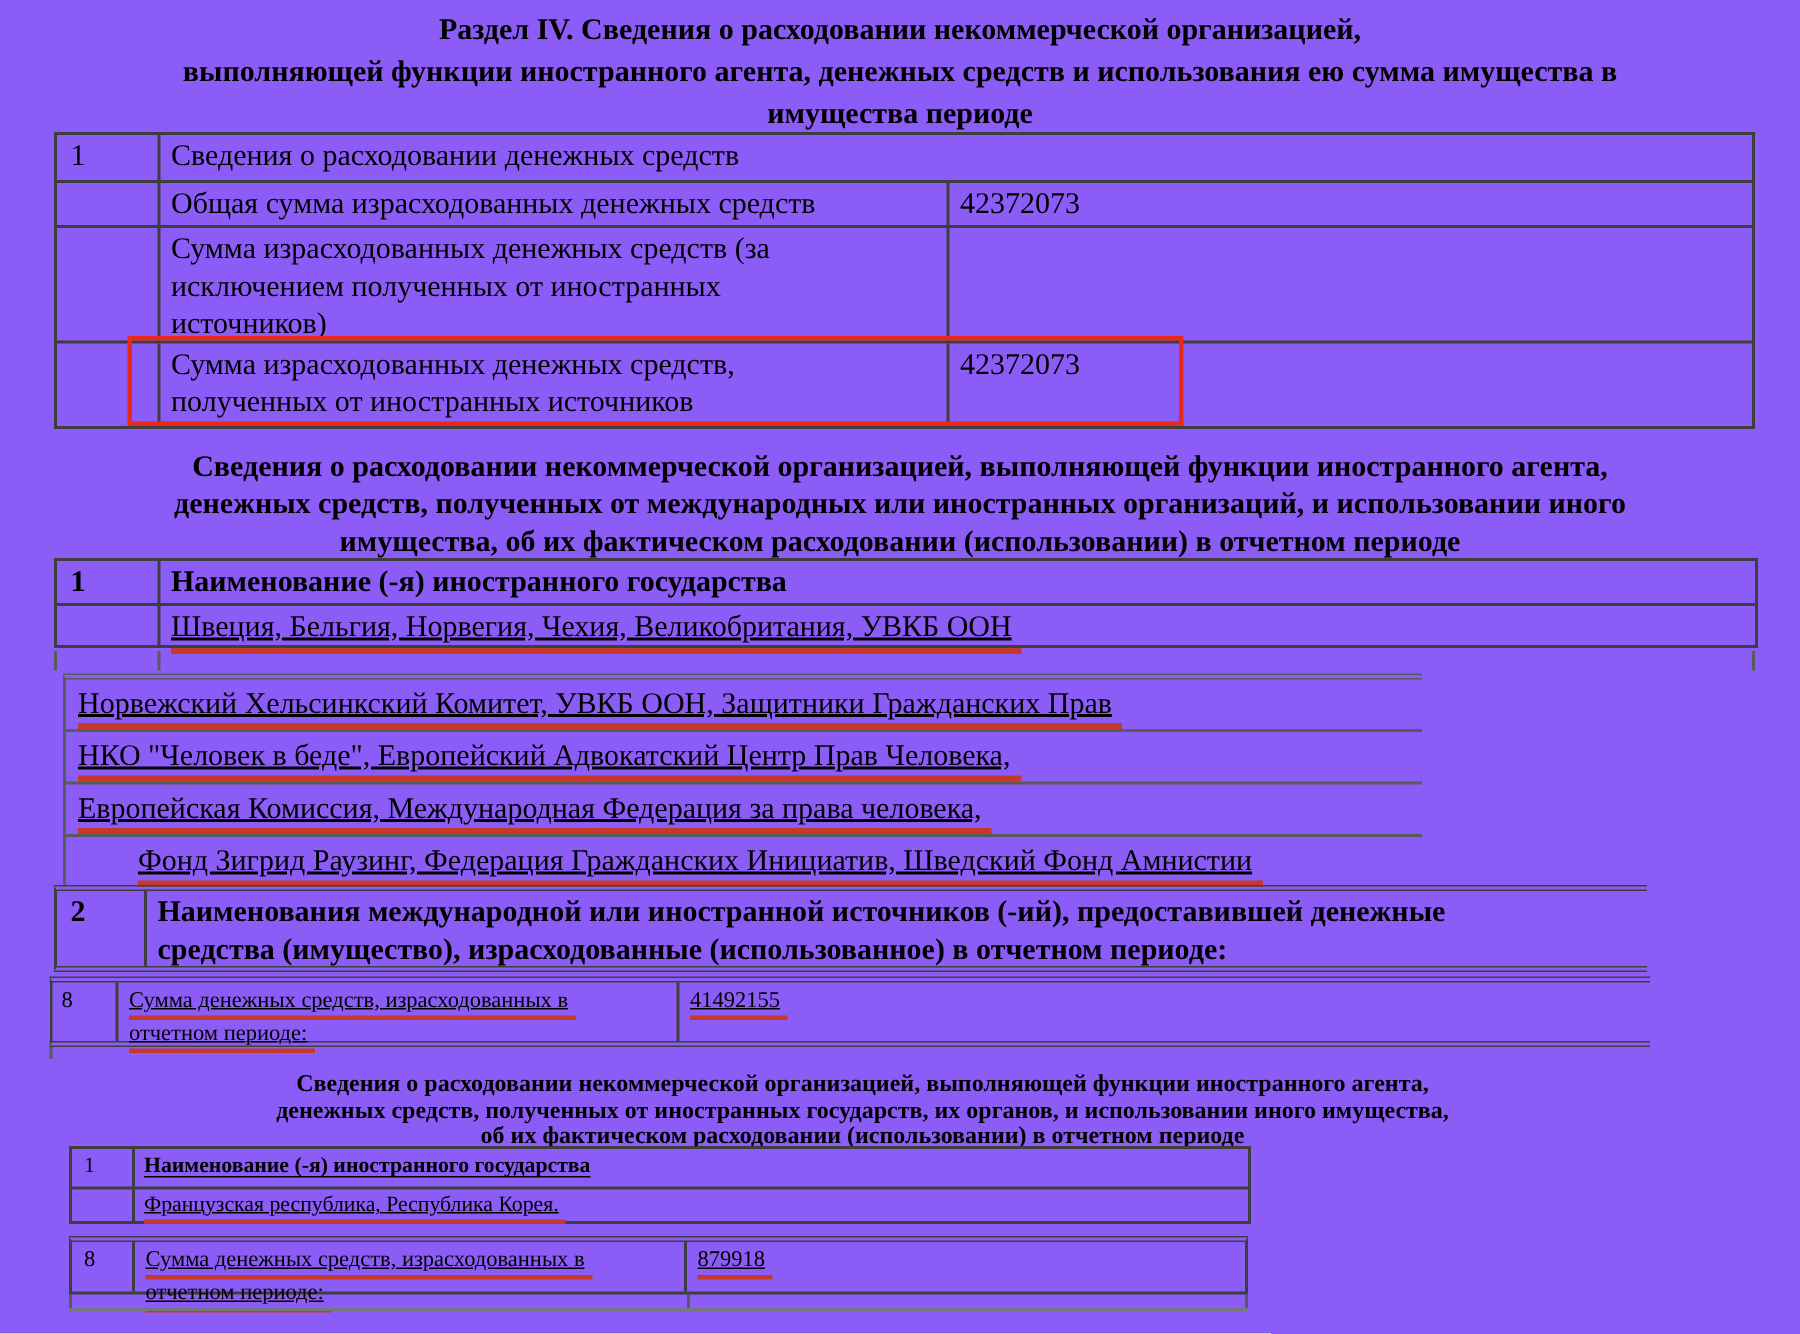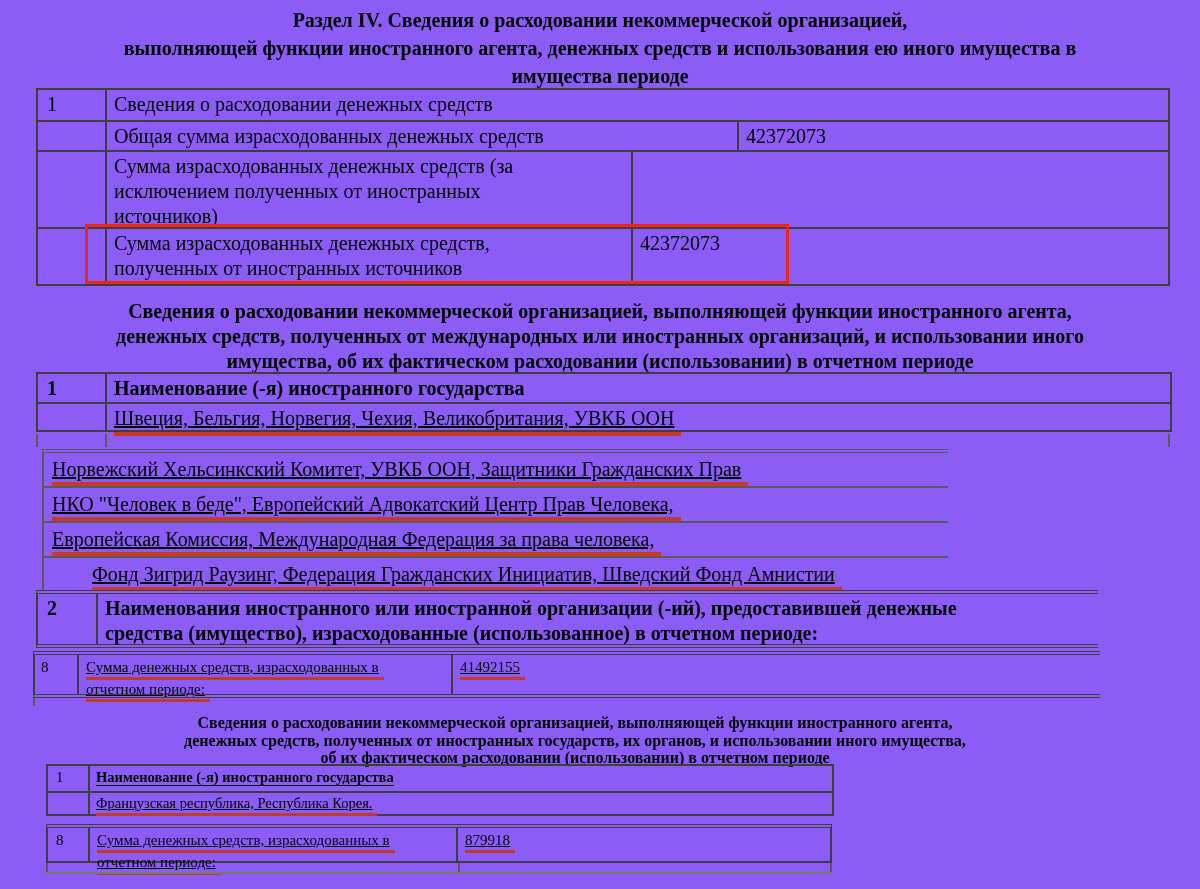--- a/index.html
+++ b/index.html
@@ -33,32 +33,32 @@
   .orgrow.last{border-bottom:none;height:33px;padding-left:48px;}
   .vstub{width:2px;background:var(--bc2);}
 </style>
 </head>
 <body>
 
 <div class="page">
 
   <div class="abs title center" style="left:0;top:6px;width:1200px;">
     <div>Раздел IV. Сведения о расходовании некоммерческой организацией,</div>
-    <div>выполняющей функции иностранного агента, денежных средств и использования ею иного имущества в</div>
+    <div>выполняющей функции иностранного агента, денежных средств и использования ею сумма имущества в</div>
     <div>имущества периоде</div>
   </div>
 
   <div class="abs" style="left:36px;top:88px;width:1134px;border:2px solid var(--bc);">
     <div class="row" style="height:30px;">
       <div class="num br cell" style="width:69px;">1</div>
       <div class="cell" style="flex:1;">Сведения о расходовании денежных средств</div>
     </div>
     <div class="row bt" style="height:30px;">
       <div class="num br cell" style="width:69px;"></div>
-      <div class="cell br" style="width:632px;">Общая сумма израсходованных денежных средств</div>
+      <div class="cell br" style="width:526px;">Общая сумма израсходованных денежных средств</div>
       <div class="cell" style="flex:1;">42372073</div>
     </div>
     <div class="row bt" style="height:77px;">
       <div class="num br cell" style="width:69px;"></div>
       <div class="cell br" style="width:526px;">
         <div style="max-width:462px;">Сумма израсходованных денежных средств (за исключением полученных от иностранных источников)</div>
       </div>
       <div class="cell" style="flex:1;"></div>
     </div>
     <div class="row bt" style="height:57px;font-family:Liberation Serif, serif;">
@@ -105,21 +105,21 @@
       <span class="redline">Европейская Комиссия, Международная Федерация за права человека,</span>
     </div>
     <div class="orgrow last">
       <span class="redline">Фонд Зигрид Раузинг, Федерация Гражданских Инициатив, Шведский Фонд Амнистии</span>
     </div>
   </div>
 
   <div class="abs" style="left:36px;top:590px;width:1062px;height:58px;border-top:4px double var(--bc);border-bottom:4px double var(--bc);border-left:2px solid var(--bc);display:flex;">
     <div class="num br cell b" style="width:60px;">2</div>
     <div class="cell b" style="flex:1;">
-      <div>Наименования иностранного или иностранной организации (-ий), предоставившей денежные</div>
+      <div>Наименования международной или иностранной источников (-ий), предоставившей денежные</div>
       <div>средства (имущество), израсходованные (использованное) в отчетном периоде:</div>
     </div>
   </div>
 
   <div class="abs" style="left:33px;top:651px;width:1067px;height:47px;border-top:4px double var(--bc);border-bottom:4px double var(--bc);border-left:2px solid var(--bc);display:flex;">
     <div class="cell8 br" style="width:44px;padding-left:6px;">8</div>
     <div class="cell8 br" style="width:374px;">
       <div><span class="redline sm">Сумма денежных средств, израсходованных в</span></div>
       <div><span class="redline sm">отчетном периоде:</span></div>
     </div>

